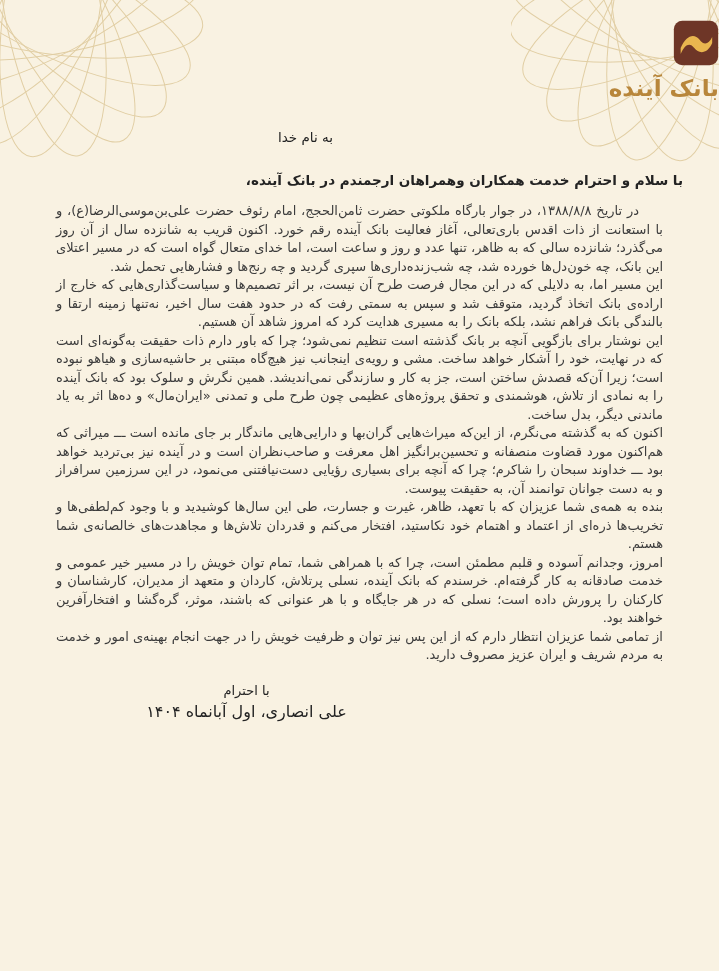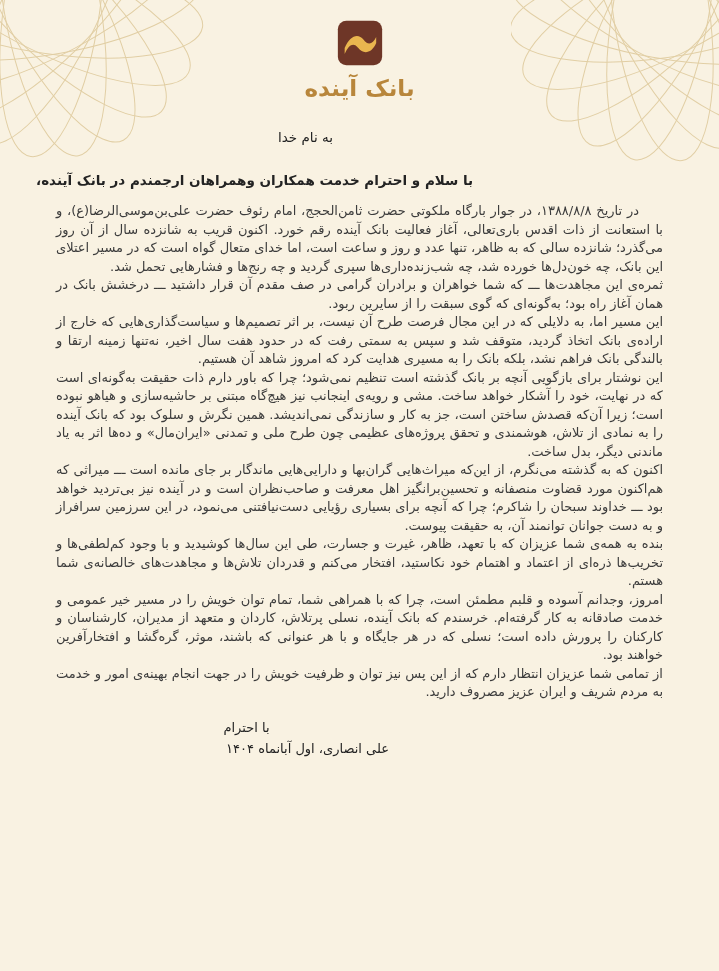--- a/index.html
+++ b/index.html
@@ -29,21 +29,21 @@
   .ornament.left  { left: 0; }
   .ornament.right { right: 0; transform: scaleX(-1); }
   .ornament svg g {
     fill: none;
     stroke: var(--pattern, #d3b97f);
     stroke-width: 1;
     opacity: 0.62;
   }
   .content { position: relative; z-index: 1; }
   
-  .letterhead { text-align: center; padding-top: 20px; }
+  .letterhead { padding-top: 20px; }
   .logo-sq { width: 46px; height: 46px; display: inline-block; }
   .logo-sq rect { fill: var(--logo-square, #6e3627); }
   .logo-sq path { fill: var(--logo-wave, #e9b64f); }
   .brand-fa {
     margin-top: 5px;
     font-size: 23px;
     font-weight: 700;
     color: var(--brand-gold, #b8863b);
     line-height: 26px;
   }
@@ -61,21 +61,21 @@
     padding-left: 278px;
     text-align: left;
     font-size: 13.5px;
     font-weight: 400;
     color: var(--ink-strong, #232323);
     line-height: 19px;
   }
   .salutation {
     margin-top: 24px;
     padding: 0 36px;
-    text-align: left;
+    text-align: right;
     font-size: 13.5px;
     font-weight: 700;
     color: var(--ink-strong, #232323);
     line-height: 19px;
   }
   .letter-body {
     margin-top: 12px;
     padding: 0 56px;
     color: var(--ink, #3c3c3c);
     font-size: 13px;
@@ -86,21 +86,21 @@
   .letter-body p.first { text-indent: 24px; }
   .signature {
     margin-top: 16px;
     margin-right: 330px; 
     width: 285px;
     text-align: center;
     color: var(--ink-strong, #232323);
     font-weight: 400;
   }
   .signature .closing { font-size: 13px; line-height: 20px; }
-  .signature .name    { font-size: 13px; line-height: 22px; text-align: right; }
+  .signature .name    { font-size: 16px; line-height: 22px; }
 </style>
 </head>
 <body>
 
 <div class="page" style="--background: #f9f2e2; --ink: #3c3c3c; --ink-strong: #232323; --pattern: #d3b97f; --logo-square: #6e3627; --logo-wave: #e9b64f; --brand-gold: #b8863b; --brand-brown: #5d3b26;">
 
   <div class="ornament left">
     <svg width="208" height="202" viewBox="0 0 208 202" xmlns="http://www.w3.org/2000/svg">
       <g transform="translate(52,6)">
         <ellipse rx="152" ry="48" transform="rotate(8)"></ellipse>
@@ -142,21 +142,20 @@
       </svg>
       <div class="brand-fa">بانک آینده</div>
     </header>
 
     <div class="bismillah">به نام خدا</div>
 
     <div class="salutation">با سلام و احترام خدمت همکاران وهمراهان ارجمندم در بانک آینده،</div>
 
     <div class="letter-body">
         <p class="para first">در تاریخ ۱۳۸۸/۸/۸، در جوار بارگاه ملکوتی حضرت ثامن‌الحجج، امام رئوف حضرت علی‌بن‌موسی‌الرضا(ع)، و با استعانت از ذات اقدس باری‌تعالی، آغاز فعالیت بانک آینده رقم خورد. اکنون قریب به شانزده سال از آن روز می‌گذرد؛ شانزده سالی که به ظاهر، تنها عدد و روز و ساعت است، اما خدای متعال گواه است که در مسیر اعتلای این بانک، چه خون‌دل‌ها خورده شد، چه شب‌زنده‌داری‌ها سپری گردید و چه رنج‌ها و فشارهایی تحمل شد.</p>
-        <p class="para">ثمره‌ی این مجاهدت‌ها ـــ که شما خواهران و برادران گرامی در صف مقدم آن قرار داشتید ـــ درخشش بانک در همان آغاز راه بود؛ به‌گونه‌ای که گوی سبقت را از سایرین ربود.</p>
         <p class="para">این مسیر اما، به دلایلی که در این مجال فرصت طرح آن نیست، بر اثر تصمیم‌ها و سیاست‌گذاری‌هایی که خارج از اراده‌ی بانک اتخاذ گردید، متوقف شد و سپس به سمتی رفت که در حدود هفت سال اخیر، نه‌تنها زمینه ارتقا و بالندگی بانک فراهم نشد، بلکه بانک را به مسیری هدایت کرد که امروز شاهد آن هستیم.</p>
         <p class="para">این نوشتار برای بازگویی آنچه بر بانک گذشته است تنظیم نمی‌شود؛ چرا که باور دارم ذات حقیقت به‌گونه‌ای است که در نهایت، خود را آشکار خواهد ساخت. مشی و رویه‌ی اینجانب نیز هیچ‌گاه مبتنی بر حاشیه‌سازی و هیاهو نبوده است؛ زیرا آن‌که قصدش ساختن است، جز به کار و سازندگی نمی‌اندیشد. همین نگرش و سلوک بود که بانک آینده را به نمادی از تلاش، هوشمندی و تحقق پروژه‌های عظیمی چون طرح ملی و تمدنی «ایران‌مال» و ده‌ها اثر به یاد ماندنی دیگر، بدل ساخت.</p>
         <p class="para">اکنون که به گذشته می‌نگرم، از این‌که میراث‌هایی گران‌بها و دارایی‌هایی ماندگار بر جای مانده است ـــ میراثی که هم‌اکنون مورد قضاوت منصفانه و تحسین‌برانگیز اهل معرفت و صاحب‌نظران است و در آینده نیز بی‌تردید خواهد بود ـــ خداوند سبحان را شاکرم؛ چرا که آنچه برای بسیاری رؤیایی دست‌نیافتنی می‌نمود، در این سرزمین سرافراز و به دست جوانان توانمند آن، به حقیقت پیوست.</p>
         <p class="para">بنده به همه‌ی شما عزیزان که با تعهد، ظاهر، غیرت و جسارت، طی این سال‌ها کوشیدید و با وجود کم‌لطفی‌ها و تخریب‌ها ذره‌ای از اعتماد و اهتمام خود نکاستید، افتخار می‌کنم و قدردان تلاش‌ها و مجاهدت‌های خالصانه‌ی شما هستم.</p>
         <p class="para">امروز، وجدانم آسوده و قلبم مطمئن است، چرا که با همراهی شما، تمام توان خویش را در مسیر خیر عمومی و خدمت صادقانه به کار گرفته‌ام. خرسندم که بانک آینده، نسلی پرتلاش، کاردان و متعهد از مدیران، کارشناسان و کارکنان را پرورش داده است؛ نسلی که در هر جایگاه و با هر عنوانی که باشند، موثر، گره‌گشا و افتخارآفرین خواهند بود.</p>
         <p class="para">از تمامی شما عزیزان انتظار دارم که از این پس نیز توان و ظرفیت خویش را در جهت انجام بهینه‌ی امور و خدمت به مردم شریف و ایران عزیز مصروف دارید.</p>
       </div>
 
     <div class="signature">
       <div class="closing">با احترام</div>

